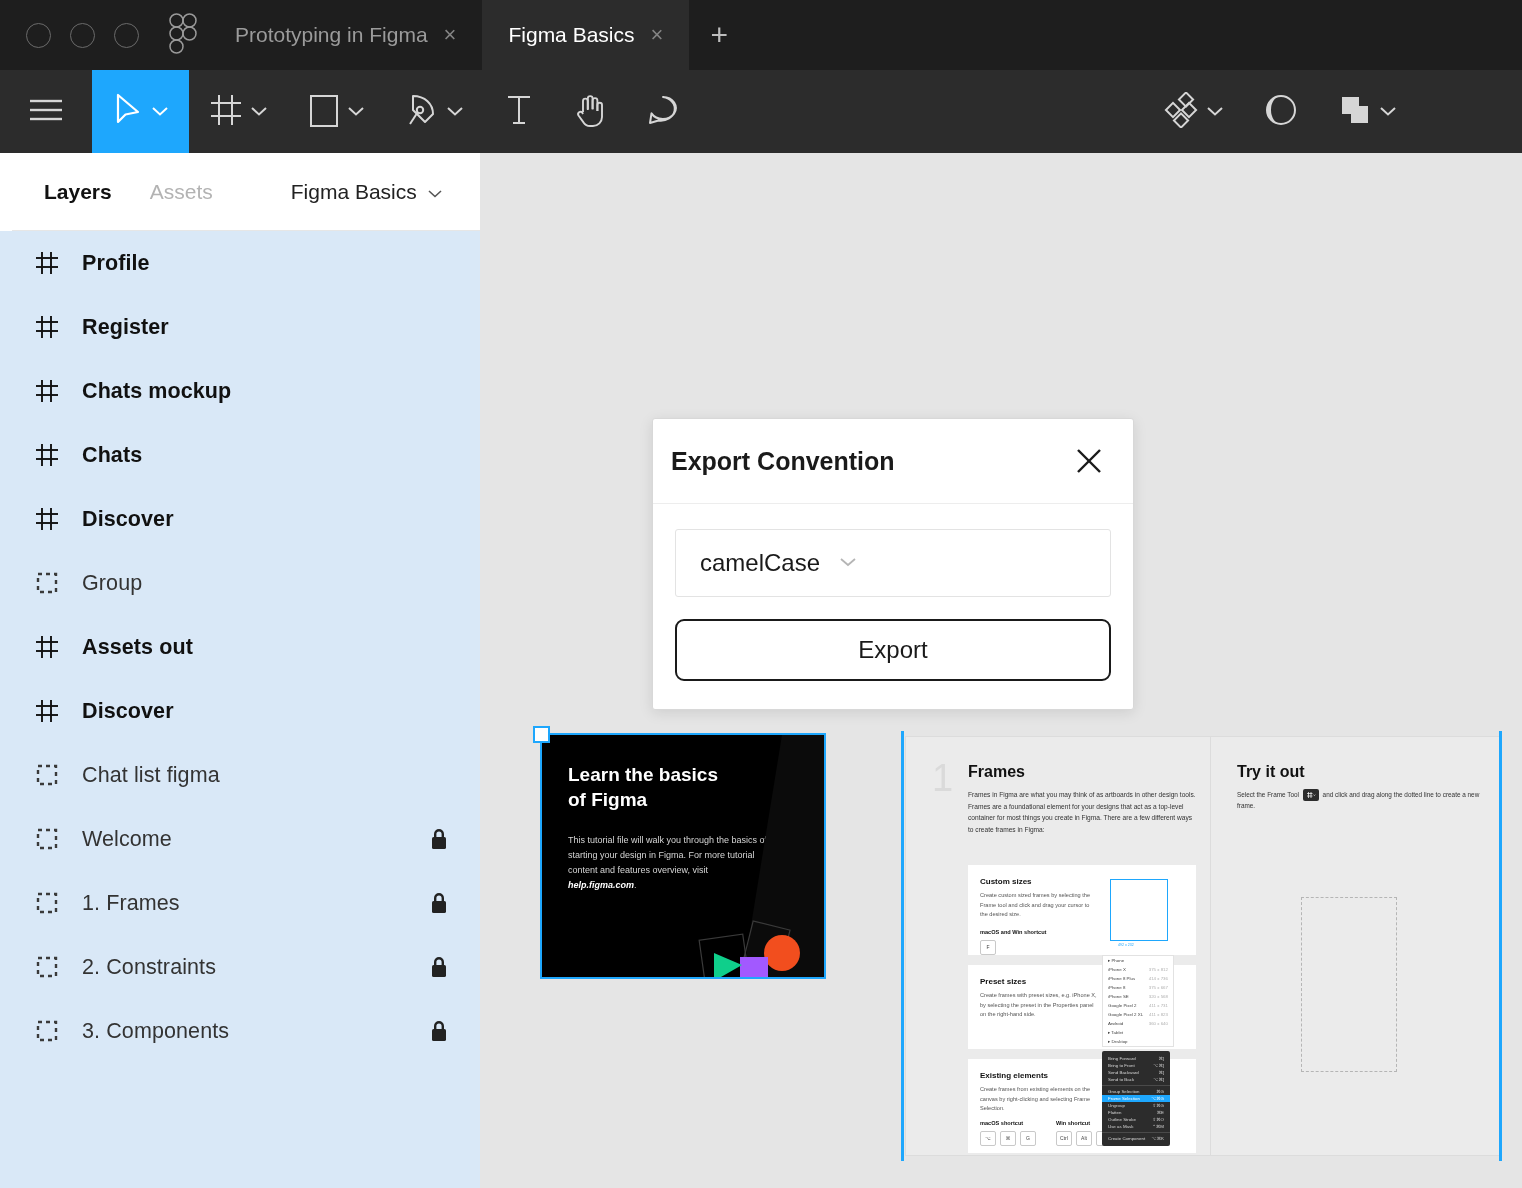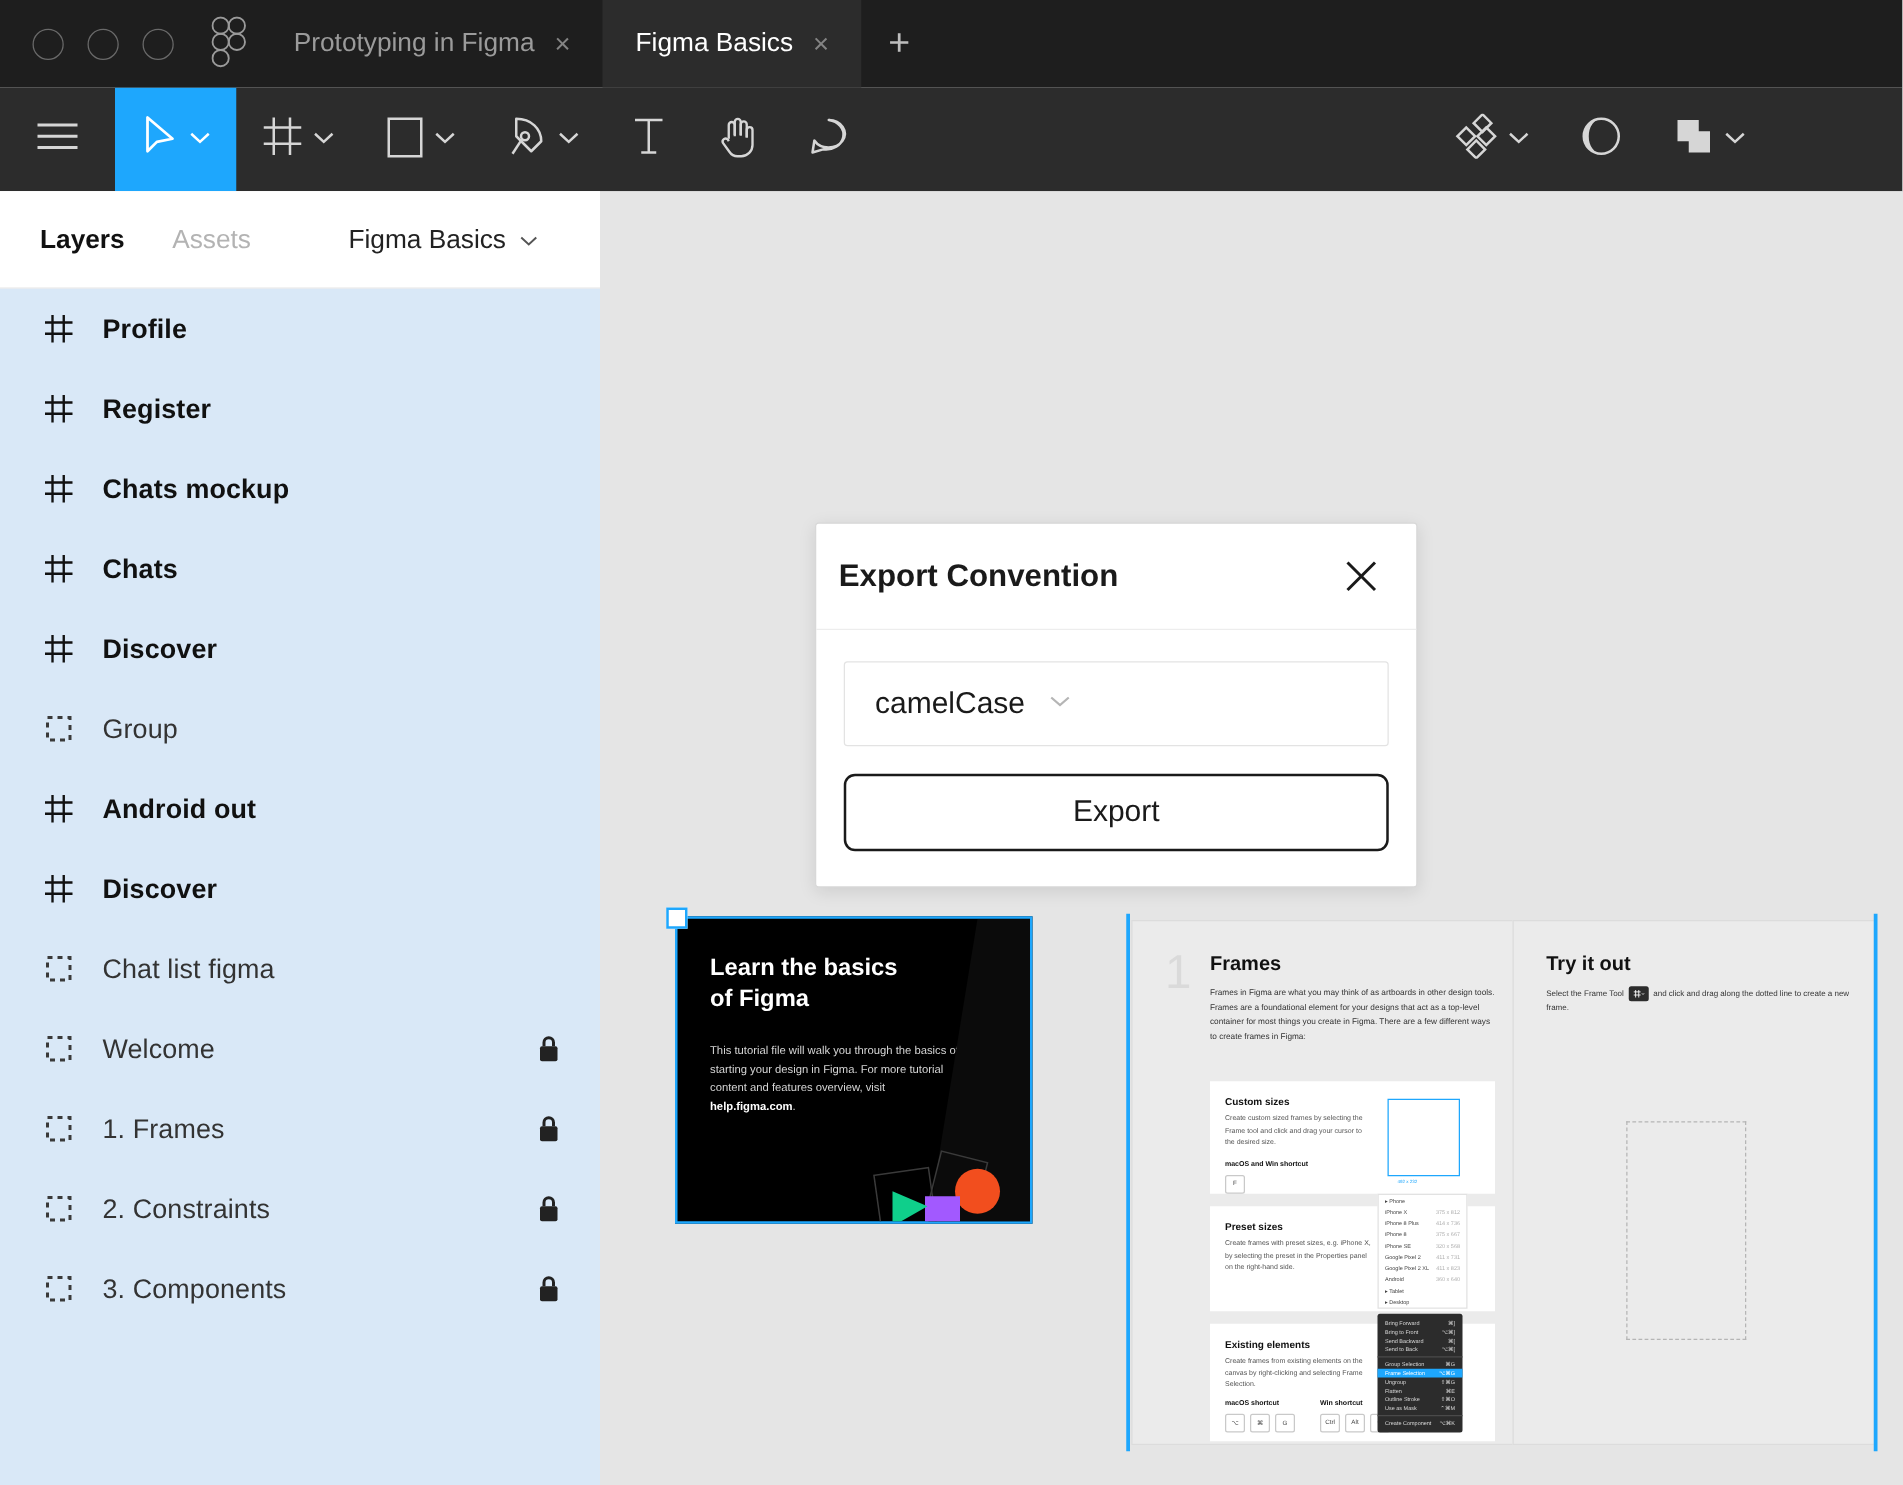--- a/index.html
+++ b/index.html
@@ -68,20 +68,21 @@
   
   .sidebar {
     width: 480px; background: #ffffff;
     display: flex; flex-direction: column;
     flex-shrink: 0; position: relative; z-index: 5;
   }
   .sidebar-head {
     height: 78px; display: flex; align-items: center;
     padding: 0 32px; background: #fff;
     border-bottom: 1px solid #e6e6e6;
+    margin-left: 12px;
   }
   .sb-tab { font-size: 21px; color: #b3b3b3; margin-right: 38px; }
   .sb-tab.active { color: #111; font-weight: bold; }
   .sb-page {
     margin-left: 40px; display: flex; align-items: center; gap: 10px;
     font-size: 21px; color: #222;
   }
   .layers {
     flex: 1; background: #d9e8f7; overflow: hidden;
   }
@@ -139,21 +140,21 @@
     border: 2px solid #1ea7fd; z-index: 6;
   }
   .cover-title {
     position: absolute; left: 26px; top: 28px;
     font-size: 19px; font-weight: bold; color: #fff; line-height: 1.3;
   }
   .cover-body {
     position: absolute; left: 26px; top: 98px; width: 200px;
     font-size: 9px; color: #d5d5d5; line-height: 1.65;
   }
-  .cover-body b { color: #fff; }
+  .cover-body b { color: #fff; font-style: italic; }
   .cover-poly {
     position: absolute; right: -10px; top: 0; width: 120px; height: 246px;
     background: #1c1c1c;
     clip-path: polygon(0 0, 100% 0, 100% 100%, 60% 100%, 0 55%);
     opacity: 0; 
   }
 
   .frame-page {
     position: absolute; background: #fff;
     border: 1px solid #dcdcdc; overflow: hidden;
@@ -460,21 +461,21 @@
             </svg></span>
           <span class="layer-name muted">Group</span>
         </div>
         <div class="layer-row">
           <span class="layer-icon"><svg width="26" height="26" viewBox="0 0 26 26" stroke="#111" stroke-width="1.9" fill="none">
   <line x1="8" y1="2" x2="8" y2="24"></line>
               <line x1="17" y1="2" x2="17" y2="24"></line>
   <line x1="2" y1="8" x2="24" y2="8"></line>
               <line x1="2" y1="17" x2="24" y2="17"></line>
             </svg></span>
-          <span class="layer-name bold">Android out</span>
+          <span class="layer-name bold">Assets out</span>
         </div>
         <div class="layer-row">
           <span class="layer-icon"><svg width="26" height="26" viewBox="0 0 26 26" stroke="#111" stroke-width="1.9" fill="none">
   <line x1="8" y1="2" x2="8" y2="24"></line>
               <line x1="17" y1="2" x2="17" y2="24"></line>
   <line x1="2" y1="8" x2="24" y2="8"></line>
               <line x1="2" y1="17" x2="24" y2="17"></line>
             </svg></span>
           <span class="layer-name bold">Discover</span>
         </div>

